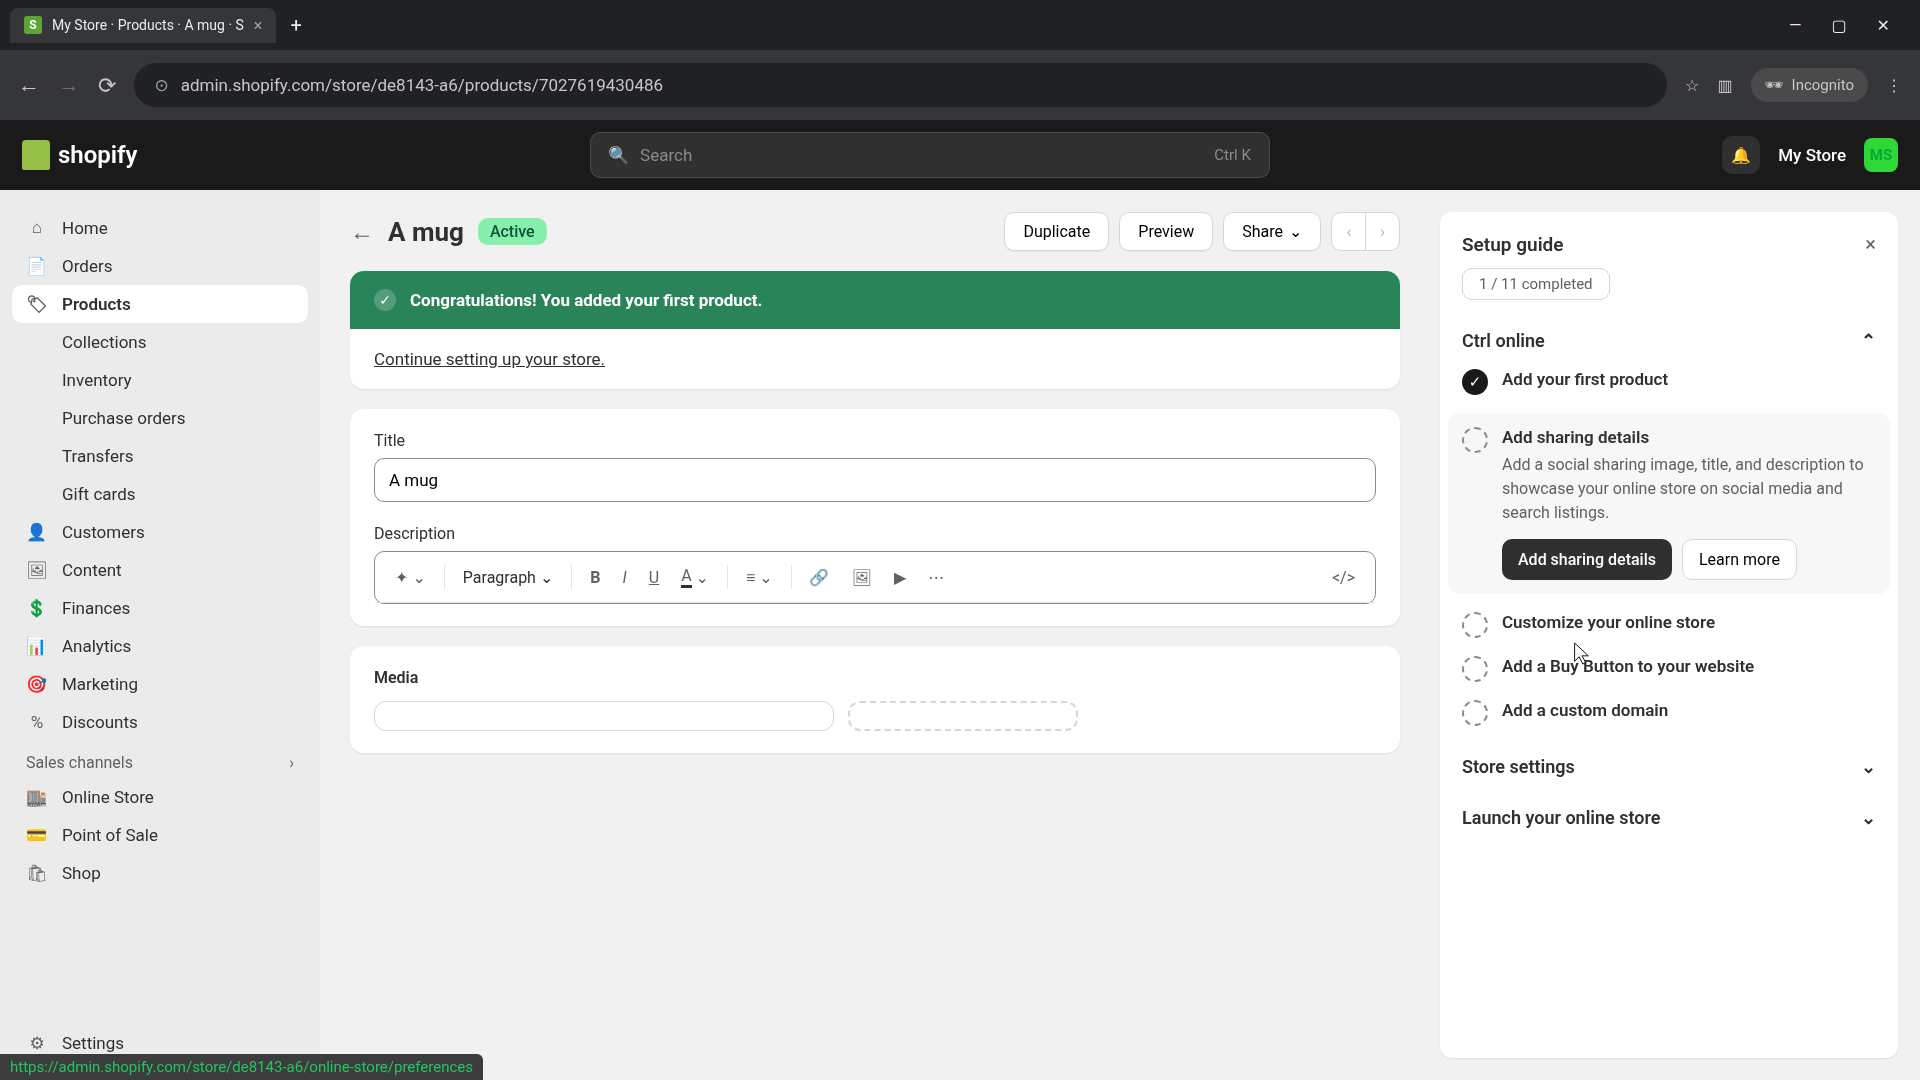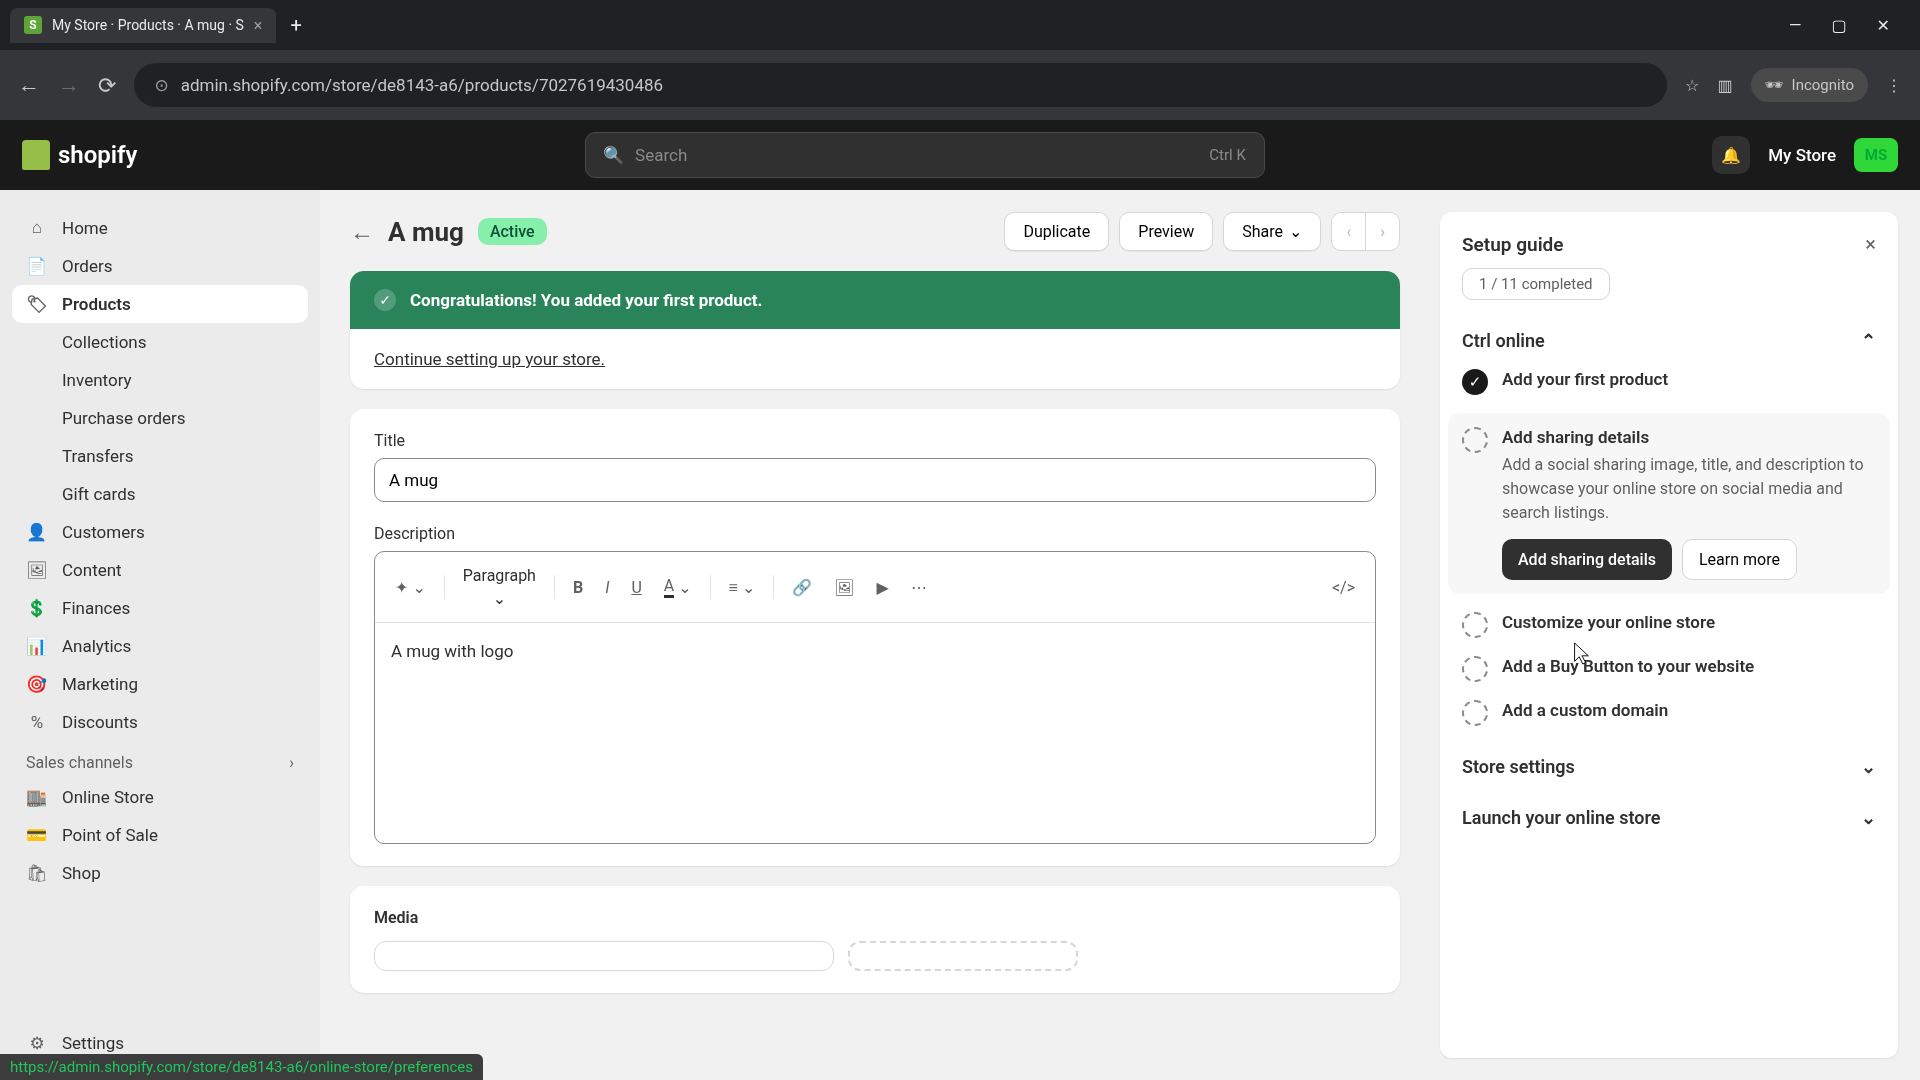--- a/index.html
+++ b/index.html
@@ -25,21 +25,21 @@
 
 
 .shopify-bar { background: #1a1a1a; height: 70px; display: flex; align-items: center; padding: 0 22px; color: white; }
 .shopify-logo { display: flex; align-items: center; gap: 8px; font-size: 24px; font-weight: 600; }
 .shopify-logo .bag { width: 28px; height: 30px; background: #95bf47; border-radius: 4px 4px 2px 2px; position: relative; }
 .search-bar { margin: 0 auto; width: 680px; background: #303030; border: 1px solid #4a4a4a; border-radius: 10px; padding: 12px 18px; display: flex; align-items: center; color: #8a8a8a; font-size: 17px; }
 .search-bar .kbd { margin-left: auto; font-size: 15px; }
 .top-right { display: flex; align-items: center; gap: 18px; }
 .bell { width: 38px; height: 38px; background: #303030; border-radius: 10px; display: flex; align-items: center; justify-content: center; color: #ccc; }
 .store-name { font-size: 17px; font-weight: 500; }
-.avatar { width: 44px; height: 34px; background: #2fd738; border-radius: 8px; display: flex; align-items: center; justify-content: center; color: #0a3; font-weight: 700; font-size: 15px; }
+.avatar { width: 34px; height: 34px; background: #2fd738; border-radius: 8px; display: flex; align-items: center; justify-content: center; color: #0a3; font-weight: 700; font-size: 15px; }
 
 
 .app-body { display: flex; height: calc(1080px - 190px); background: #f1f1f1; position: relative; }
 
 
 .sidebar { width: 320px; background: #ebebeb; padding: 18px 12px; display: flex; flex-direction: column; }
 .nav-item { display: flex; align-items: center; gap: 14px; padding: 9px 14px; border-radius: 10px; color: #303030; font-size: 17px; cursor: pointer; }
 .nav-item.active { background: white; font-weight: 600; }
 .nav-item .ico { width: 22px; display: flex; justify-content: center; color: #616161; font-size: 17px; }
 .nav-sub { padding-left: 50px; }
@@ -65,21 +65,21 @@
 .banner-link { padding: 20px 24px; }
 .banner-link a { color: #303030; font-size: 17px; text-decoration: underline; }
 
 .card-body { padding: 22px 24px; }
 .field-label { font-size: 16px; color: #303030; margin-bottom: 8px; display: block; }
 .text-input { width: 100%; border: 1px solid #8a8a8a; border-radius: 10px; padding: 11px 14px; font-size: 17px; }
 .editor { border: 1px solid #8a8a8a; border-radius: 10px; margin-top: 8px; }
 .toolbar { display: flex; align-items: center; padding: 8px 12px; border-bottom: 1px solid #e3e3e3; gap: 6px; }
 .tool-btn { padding: 6px 8px; color: #616161; cursor: pointer; display: flex; align-items: center; gap: 4px; font-size: 16px; border-radius: 6px; }
 .tool-sep { width: 1px; height: 24px; background: #e3e3e3; margin: 0 4px; }
-.tool-btn.para { font-size: 16px; color: #303030; flex-direction: column; }
+.tool-btn.para { font-size: 16px; color: #303030; }
 .tool-code { margin-left: auto; }
 .editor-content { padding: 18px 16px; min-height: 220px; font-size: 17px; color: #303030; }
 
 
 .setup-panel { width: 490px; padding: 22px 22px 22px 10px; }
 .setup-card { background: white; border-radius: 12px; box-shadow: 0 1px 2px rgba(0,0,0,0.08); padding: 20px 22px; height: 100%; }
 .setup-header { display: flex; align-items: center; justify-content: space-between; }
 .setup-title { font-size: 19px; font-weight: 600; color: #303030; }
 .close-x { color: #616161; font-size: 20px; cursor: pointer; }
 .progress-pill { display: inline-block; border: 1px solid #d6d6d6; border-radius: 10px; padding: 6px 16px; font-size: 15px; color: #616161; margin-top: 12px; }
@@ -300,21 +300,20 @@
               </span>
             <span class="tool-sep"></span>
             <span class="tool-btn">≡ <span>⌄</span></span>
             <span class="tool-sep"></span>
             <span class="tool-btn" style="color:#b5b5b5">🔗</span>
             <span class="tool-btn">🖼</span>
             <span class="tool-btn">▶</span>
             <span class="tool-btn">⋯</span>
             <span class="tool-btn tool-code">&lt;/&gt;</span>
           </div>
-          <div class="editor-content">A mug with logo</div>
         </div>
       </div>
     </div>
 
     <div class="card">
       <div class="card-body">
         <label class="field-label" style="font-weight:600">Media</label>
         <div style="display:flex;gap:14px;margin-top:14px">
           <div style="width:460px;height:30px;border:1px solid #d6d6d6;border-radius:12px"></div>
           <div style="width:230px;height:30px;border:2px dashed #d6d6d6;border-radius:12px"></div>

